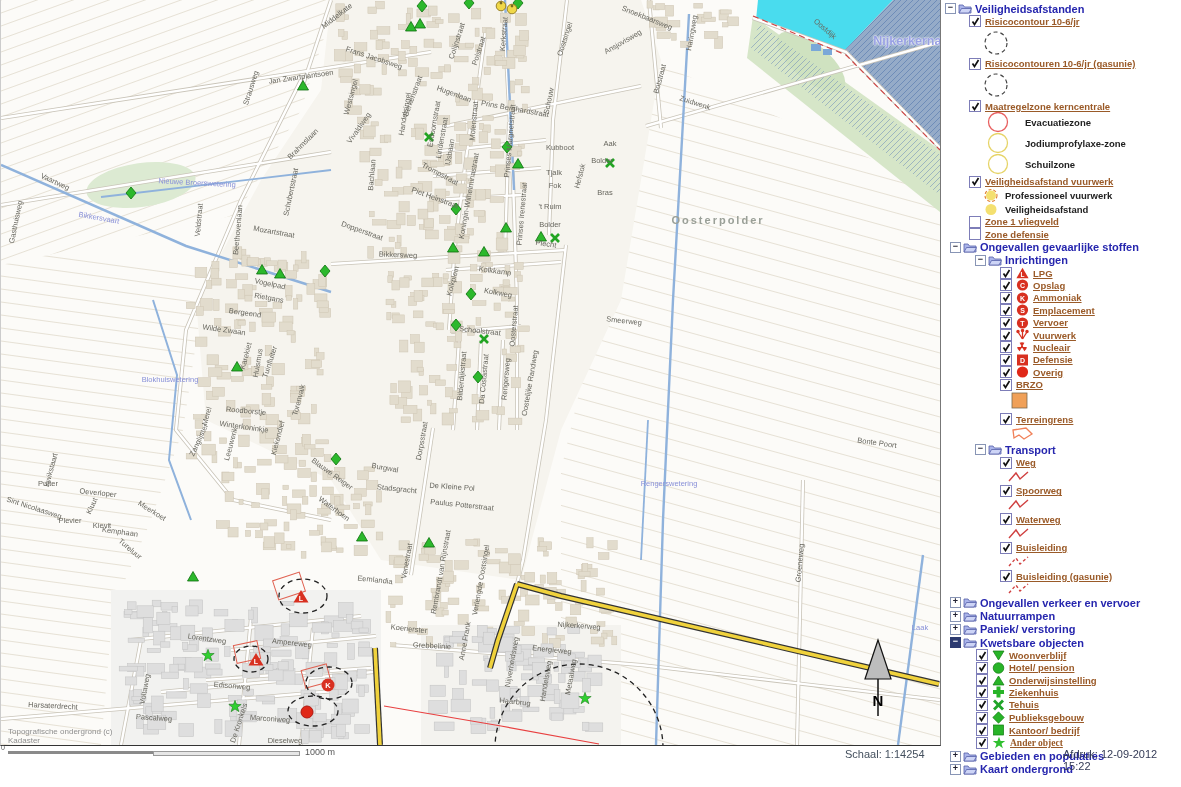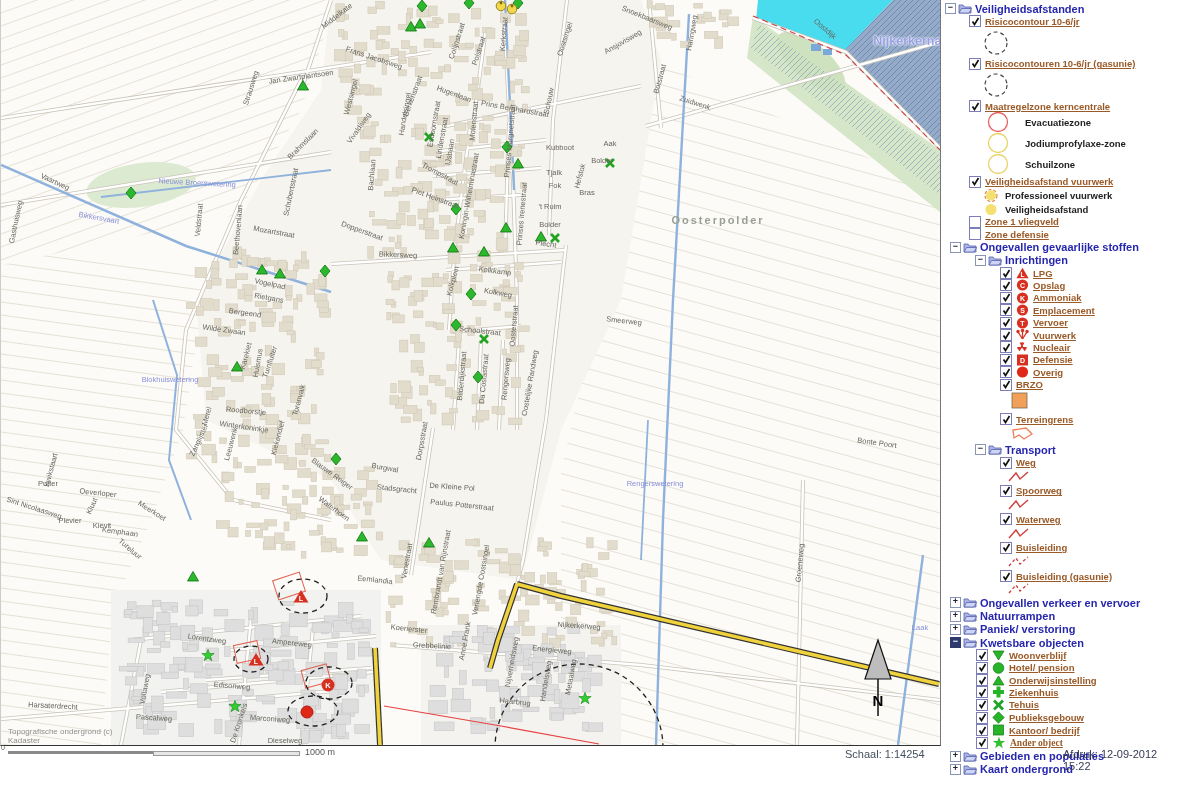--- a/index.html
+++ b/index.html
@@ -1232,42 +1232,42 @@
       <div class="mlab" style="left: 694px; top: 103px; transform: translate(-50%, -50%) rotate(18deg);">Zuidwenk</div>
       <div class="mlab" style="left: 439px; top: 174px; transform: translate(-50%, -50%) rotate(28deg);">Trompstraat</div>
       <div class="mlab" style="left: 434px; top: 198px; transform: translate(-50%, -50%) rotate(20deg);">Piet Heinstraat</div>
       <div class="mlab" style="left: 468px; top: 196px; transform: translate(-50%, -50%) rotate(-80deg);">Koningin-Wilhelminastraat</div>
       <div class="mlab" style="left: 509px; top: 141px; transform: translate(-50%, -50%) rotate(-85deg);">Prinses Margrietstraat</div>
       <div class="mlab" style="left: 521px; top: 214px; transform: translate(-50%, -50%) rotate(-85deg);">Prinses Irenestraat</div>
       <div class="mlab" style="left: 559px; top: 148px; transform: translate(-50%, -50%) rotate(0deg);">Kubboot</div>
       <div class="mlab" style="left: 553px; top: 173px; transform: translate(-50%, -50%) rotate(0deg);">Tjalk</div>
       <div class="mlab" style="left: 554px; top: 186px; transform: translate(-50%, -50%) rotate(0deg);">Fok</div>
       <div class="mlab" style="left: 579px; top: 176px; transform: translate(-50%, -50%) rotate(-75deg);">Hefstok</div>
-      <div class="mlab" style="left: 586px; top: 193px; transform: translate(-50%, -50%) rotate(0deg);">Bras</div>
+      <div class="mlab" style="left: 604px; top: 193px; transform: translate(-50%, -50%) rotate(0deg);">Bras</div>
       <div class="mlab" style="left: 549px; top: 207px; transform: translate(-50%, -50%) rotate(0deg);">'t Ruim</div>
       <div class="mlab" style="left: 601px; top: 161px; transform: translate(-50%, -50%) rotate(0deg);">Bolder</div>
       <div class="mlab" style="left: 549px; top: 225px; transform: translate(-50%, -50%) rotate(0deg);">Bolder</div>
       <div class="mlab" style="left: 545px; top: 244px; transform: translate(-50%, -50%) rotate(8deg);">Plecht</div>
       <div class="mlab" style="left: 609px; top: 144px; transform: translate(-50%, -50%) rotate(0deg);">Aak</div>
       <div class="mlab rg" style="left: 717px; top: 220px; transform: translate(-50%, -50%) rotate(0deg);">Oosterpolder</div>
       <div class="mlab wb" style="left: 891px; top: 41px; transform: translate(-50%, -50%) rotate(0deg); margin-left: 24px;">Nijkerkernauw</div>
       <div class="mlab" style="left: 824px; top: 29px; transform: translate(-50%, -50%) rotate(40deg);">Oostdijk</div>
       <div class="mlab" style="left: 397px; top: 255px; transform: translate(-50%, -50%) rotate(2deg);">Bikkersweg</div>
       <div class="mlab" style="left: 494px; top: 271px; transform: translate(-50%, -50%) rotate(8deg);">Kolkkamp</div>
       <div class="mlab" style="left: 497px; top: 293px; transform: translate(-50%, -50%) rotate(10deg);">Kolkweg</div>
       <div class="mlab" style="left: 452px; top: 281px; transform: translate(-50%, -50%) rotate(-75deg);">Kolkplein</div>
       <div class="mlab" style="left: 513px; top: 326px; transform: translate(-50%, -50%) rotate(-85deg);">Oosterstraat</div>
       <div class="mlab" style="left: 479px; top: 331px; transform: translate(-50%, -50%) rotate(6deg);">Schoolstraat</div>
       <div class="mlab" style="left: 461px; top: 376px; transform: translate(-50%, -50%) rotate(-85deg);">Bilderdijkstraat</div>
       <div class="mlab" style="left: 483px; top: 379px; transform: translate(-50%, -50%) rotate(-85deg);">Da Costastraat</div>
       <div class="mlab" style="left: 505px; top: 379px; transform: translate(-50%, -50%) rotate(-85deg);">Rengersweg</div>
       <div class="mlab" style="left: 529px; top: 383px; transform: translate(-50%, -50%) rotate(-80deg);">Oostelijke Randweg</div>
       <div class="mlab" style="left: 623px; top: 321px; transform: translate(-50%, -50%) rotate(6deg);">Smeerweg</div>
       <div class="mlab" style="left: 876px; top: 443px; transform: translate(-50%, -50%) rotate(8deg);">Bonte Poort</div>
-      <div class="mlab w" style="left: 654px; top: 484px; transform: translate(-50%, -50%) rotate(0deg);">Rengerswetering</div>
+      <div class="mlab w" style="left: 668px; top: 484px; transform: translate(-50%, -50%) rotate(0deg);">Rengerswetering</div>
       <div class="mlab" style="left: 421px; top: 441px; transform: translate(-50%, -50%) rotate(-80deg);">Dorpsstraat</div>
       <div class="mlab" style="left: 384px; top: 468px; transform: translate(-50%, -50%) rotate(10deg);">Burgwal</div>
       <div class="mlab" style="left: 396px; top: 489px; transform: translate(-50%, -50%) rotate(6deg);">Stadsgracht</div>
       <div class="mlab" style="left: 451px; top: 487px; transform: translate(-50%, -50%) rotate(4deg);">De Kleine Pol</div>
       <div class="mlab" style="left: 461px; top: 505px; transform: translate(-50%, -50%) rotate(6deg);">Paulus Potterstraat</div>
       <div class="mlab" style="left: 331px; top: 474px; transform: translate(-50%, -50%) rotate(36deg);">Blauwe Reiger</div>
       <div class="mlab" style="left: 333px; top: 509px; transform: translate(-50%, -50%) rotate(36deg);">Waterhoen</div>
       <div class="mlab" style="left: 198px; top: 220px; transform: translate(-50%, -50%) rotate(-85deg);">Veldstraat</div>
       <div class="mlab" style="left: 237px; top: 230px; transform: translate(-50%, -50%) rotate(-85deg);">Beethovenlaan</div>
       <div class="mlab" style="left: 273px; top: 232px; transform: translate(-50%, -50%) rotate(10deg);">Mozartstraat</div>

